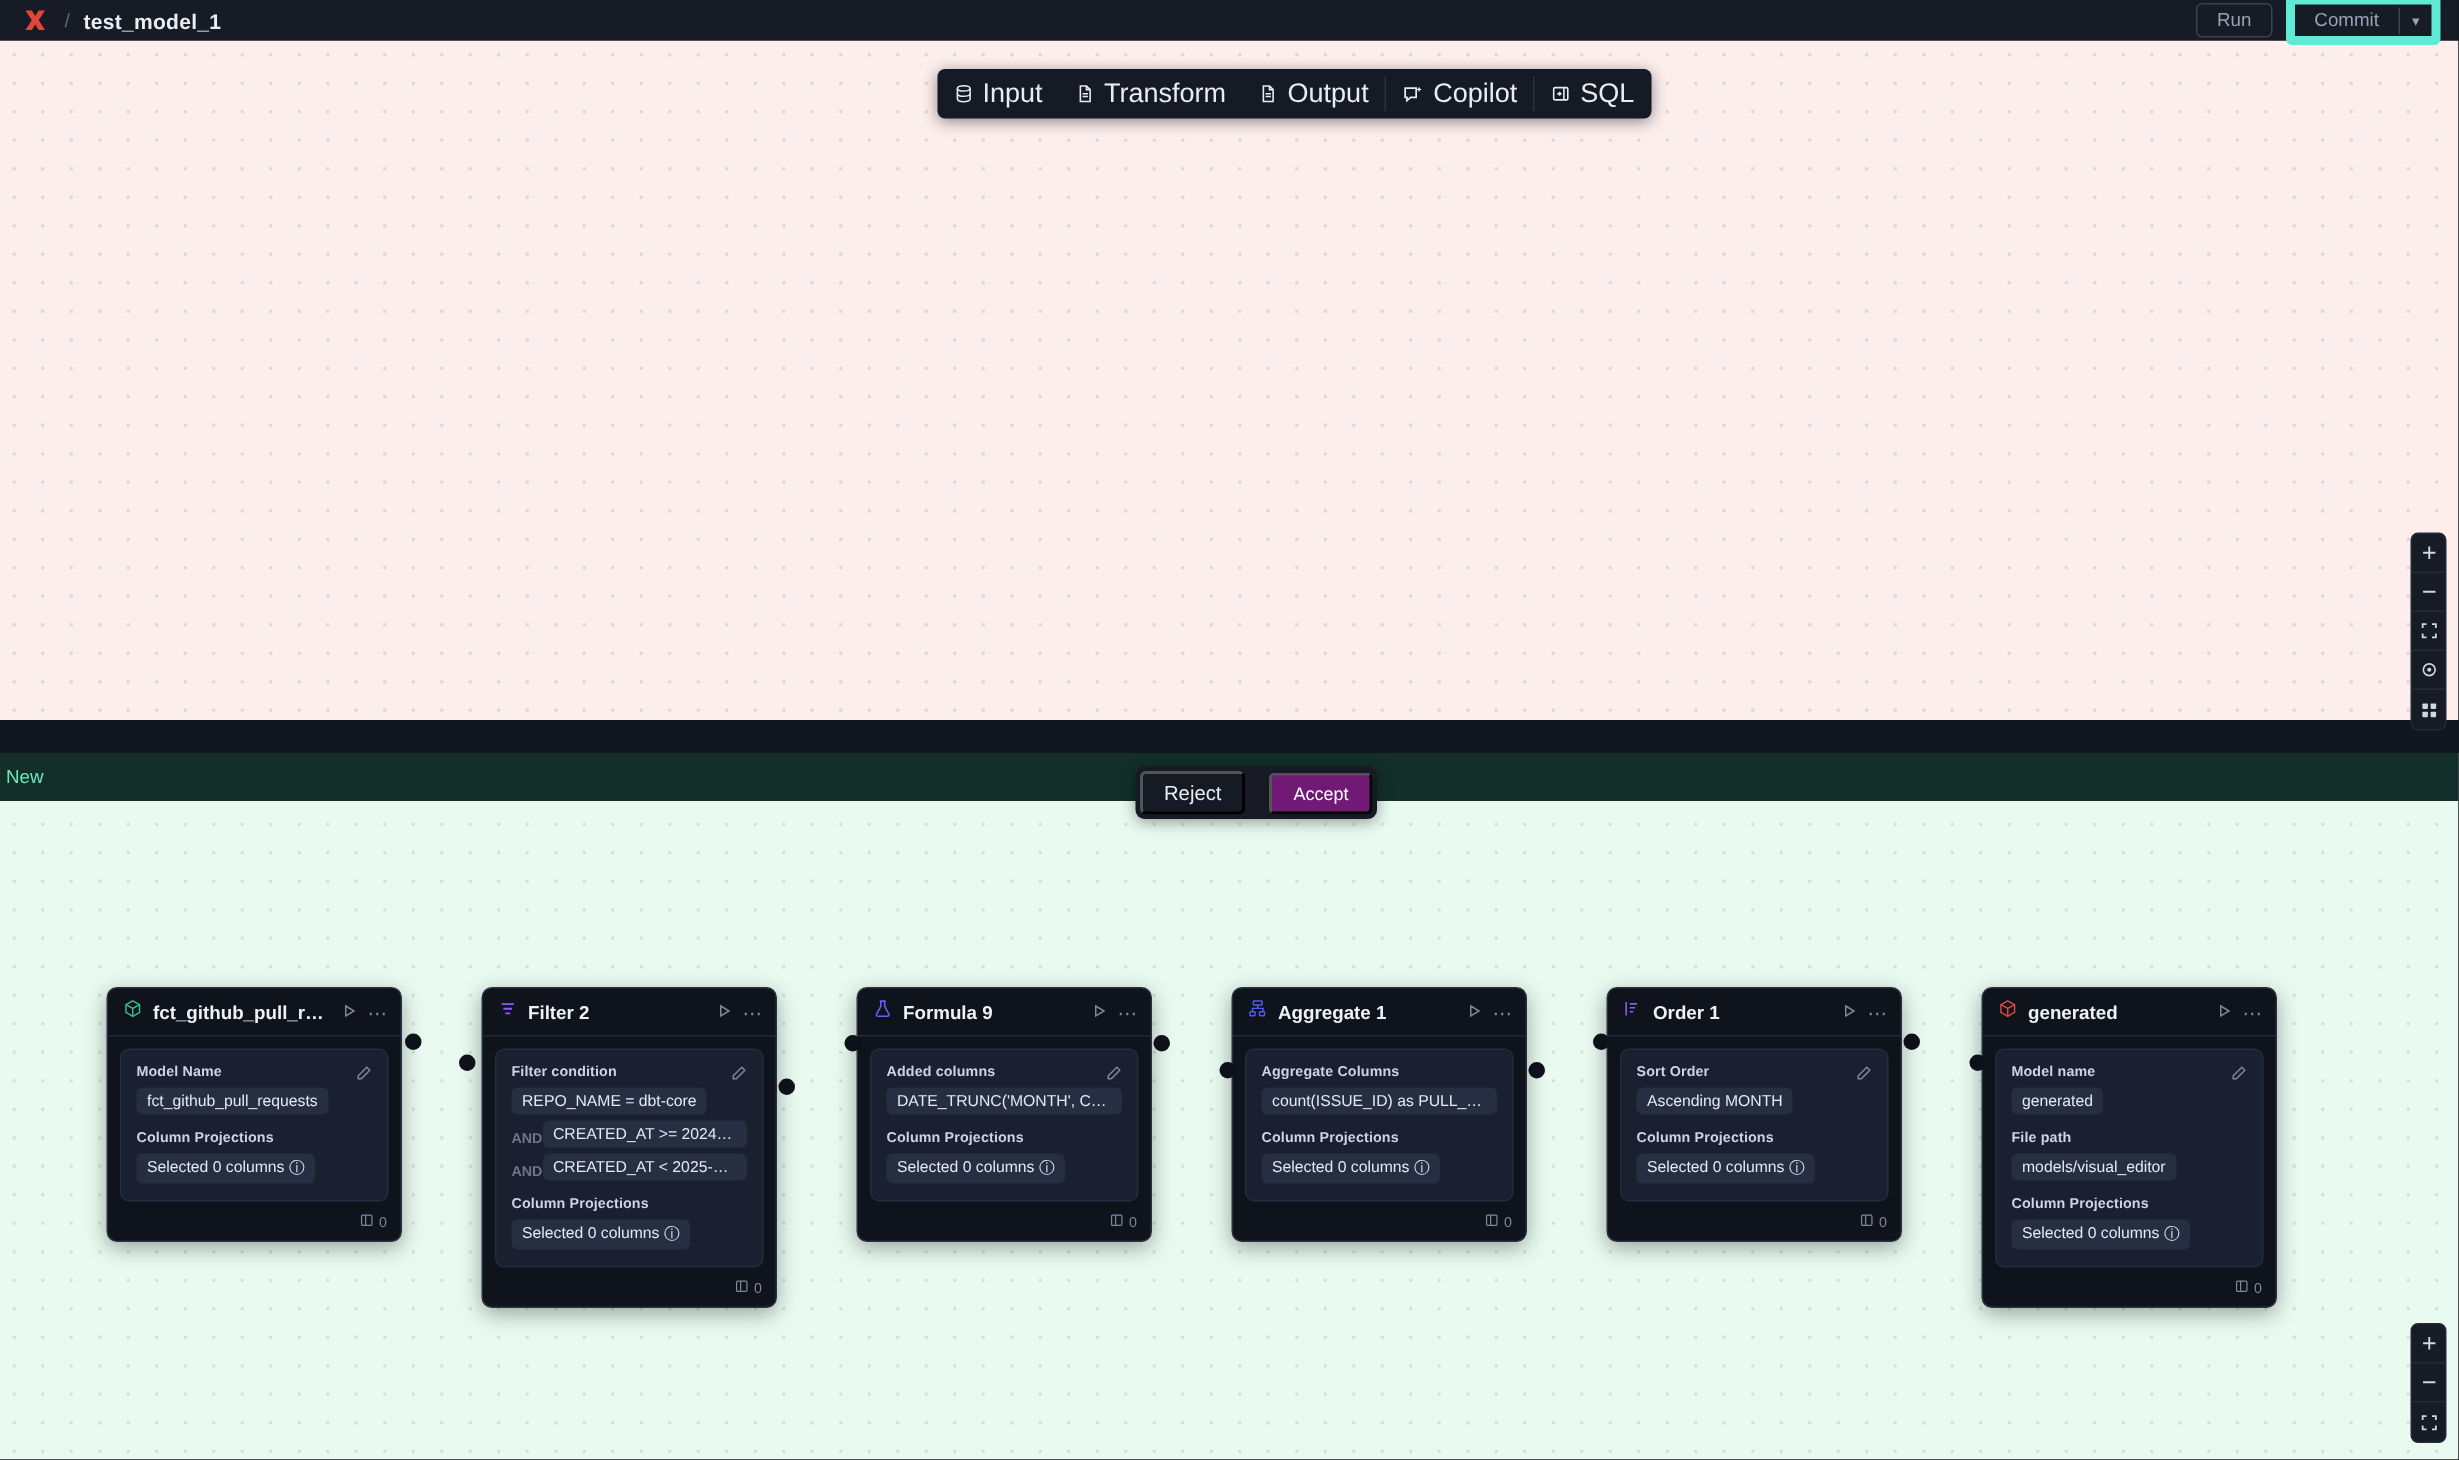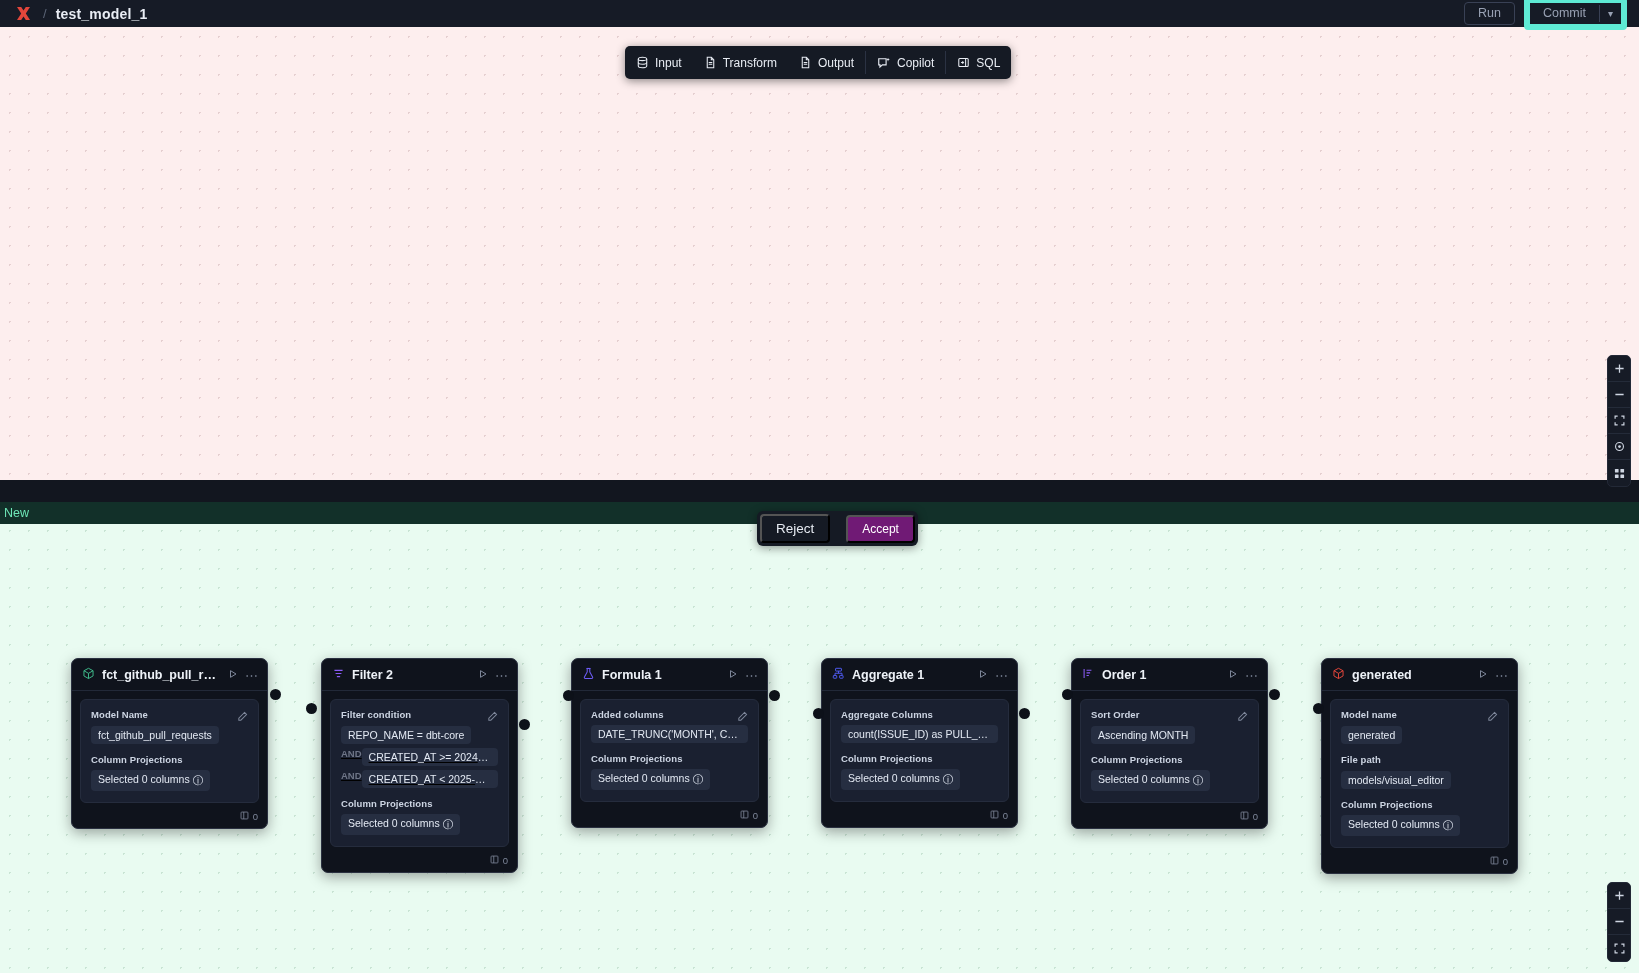--- a/index.html
+++ b/index.html
@@ -50,34 +50,34 @@
   
   .pane-new {
     position:absolute; top:502px; left:0; width:1639px; height:471px;
     background:#e9fbf1;
     background-image:
       radial-gradient(circle, #c9e4d4 1px, transparent 1px);
     background-size: 19px 19px;
     overflow:hidden;
   }
   .banner-new {
-    position:absolute; top:502px; left:0; width:1639px; height:22px;
+    position:absolute; top:502px; left:0; width:1639px; height:32px;
     background:#123029; color:#6ee7b7; font-size:12.5px;
     display:flex; align-items:center; padding-left:4px; z-index:20;
   }
 
   
   .node-toolbar {
     position:absolute; top:46px; left:625px; height:33px;
     background:#151a24; border-radius:5px; display:flex; align-items:stretch;
     box-shadow:0 2px 10px rgba(0,0,0,.45); z-index:40;
   }
   .nt-item {
     display:flex; align-items:center; gap:6px; padding:12px 11px;
-    color:#e8ecf3; font-size:12px; white-space:nowrap;
+    color:#e8ecf3; font-size:18px; white-space:nowrap;
   }
   .nt-sep { width:1px; background:#2b3243; margin:5px 0; }
   .nt-ico { display:flex; align-items:center; }
 
   
   .decision {
     position:absolute; top:511px; left:757px;
     background:#151a24; border-radius:6px; display:flex; align-items:center;
     padding:3px; gap:16px; z-index:50; box-shadow:0 2px 10px rgba(0,0,0,.4);
   }
@@ -128,21 +128,21 @@
     color:#cdd5e3; font-size:9.5px; font-weight:700; margin-bottom:5px;
     letter-spacing:.1px;
   }
   .pill {
     display:inline-block; background:#262e41; color:#e3e9f3; border-radius:4px;
     font-size:10.5px; padding:3px 7px; max-width:100%;
     overflow:hidden; text-overflow:ellipsis; white-space:nowrap;
     vertical-align:middle;
   }
   .pill.wide { display:block; }
-  .cond-row { display:flex; align-items:flex-start; gap:0; margin-top:4px;text-decoration:underline; }
+  .cond-row { display:flex; align-items:flex-end; gap:0; margin-top:4px; }
   .cond-and { color:#6e7587; font-size:9.5px; font-weight:700; }
   .edit-ico { position:absolute; right:0; top:-1px; color:#7e879a; }
   .node-foot {
     display:flex; align-items:center; justify-content:flex-end; gap:4px;
     padding:0 9px 6px 9px; color:#7e879a; font-size:9.5px;
   }
   .info-ico { display:inline-block; vertical-align:-1px; margin-left:3px; }
 
   
   .dot {
@@ -376,21 +376,21 @@
   </div>
 
   <div class="node" style="top:658px; left:571px;">
     <div class="node-head">
       <span>
         <svg width="13" height="13" viewBox="0 0 16 16" fill="none" stroke="#6d5cf6" stroke-width="1.3">
           <path d="M6.4 1.8 v4.2 L3 12.4 c-.5.9.1 1.8 1.1 1.8 h7.8 c1 0 1.6-.9 1.1-1.8 L9.6 6 V1.8 Z"></path>
           <path d="M5.6 1.8 h4.8"></path>
         </svg>
       </span>
-      <span class="node-title">Formula 1</span>
+      <span class="node-title">Formula 9</span>
       <span class="node-run">
         <svg width="10" height="10" viewBox="0 0 12 12" fill="none" stroke="#7e879a" stroke-width="1.2">
             <path d="M3 2 L9.6 6 L3 10 Z"></path>
           </svg>
       </span>
       <span class="node-more">⋯</span>
     </div>
     <div class="node-body">
       <div class="sec">
         <div class="sec-label">Added columns</div>

